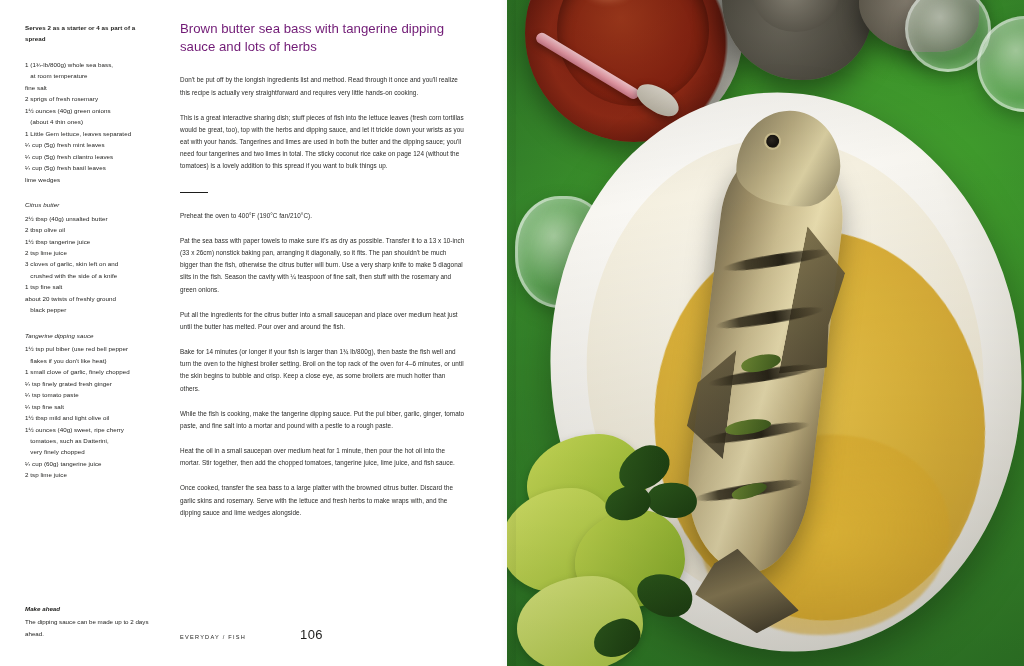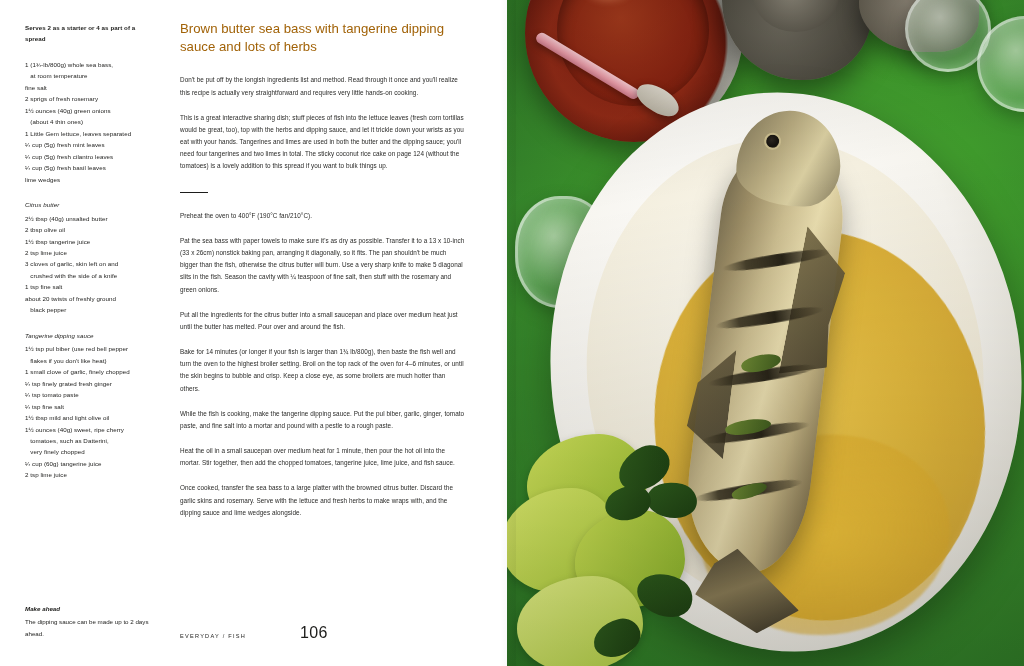--- a/index.html
+++ b/index.html
@@ -41,21 +41,21 @@
     left: 180px;
     top: 20px;
     width: 285px;
   }
   .recipe-title {
     font-size: 13.2px;
     line-height: 1.38;
     font-weight: 400;
     margin: 0 0 18px 0;
     letter-spacing: 0.02px;
-    color: #a16207;
+    color: #701a75;
   }
   .para {
     font-size: 6.35px;
     line-height: 1.92;
     margin: 0 0 13px 0;
     letter-spacing: 0.055px;
     text-align: left;
     color: #2a2a28;
   }
   .rule {
@@ -93,21 +93,21 @@
     display: flex;
     align-items: baseline;
     justify-content: flex-start;
   }
   .footer-label {
     font-size: 5.6px;
     letter-spacing: 1.25px;
     color: #1d1d1b;
   }
   .footer-page {
-    font-size: 16px;
+    font-size: 13px;
     letter-spacing: 0.4px;
     margin-left: 54px;
     color: #1d1d1b;
   }
   
   .photo-page {
     position: relative;
     width: 517px;
     height: 666px;
     background: #3f8f2e;

